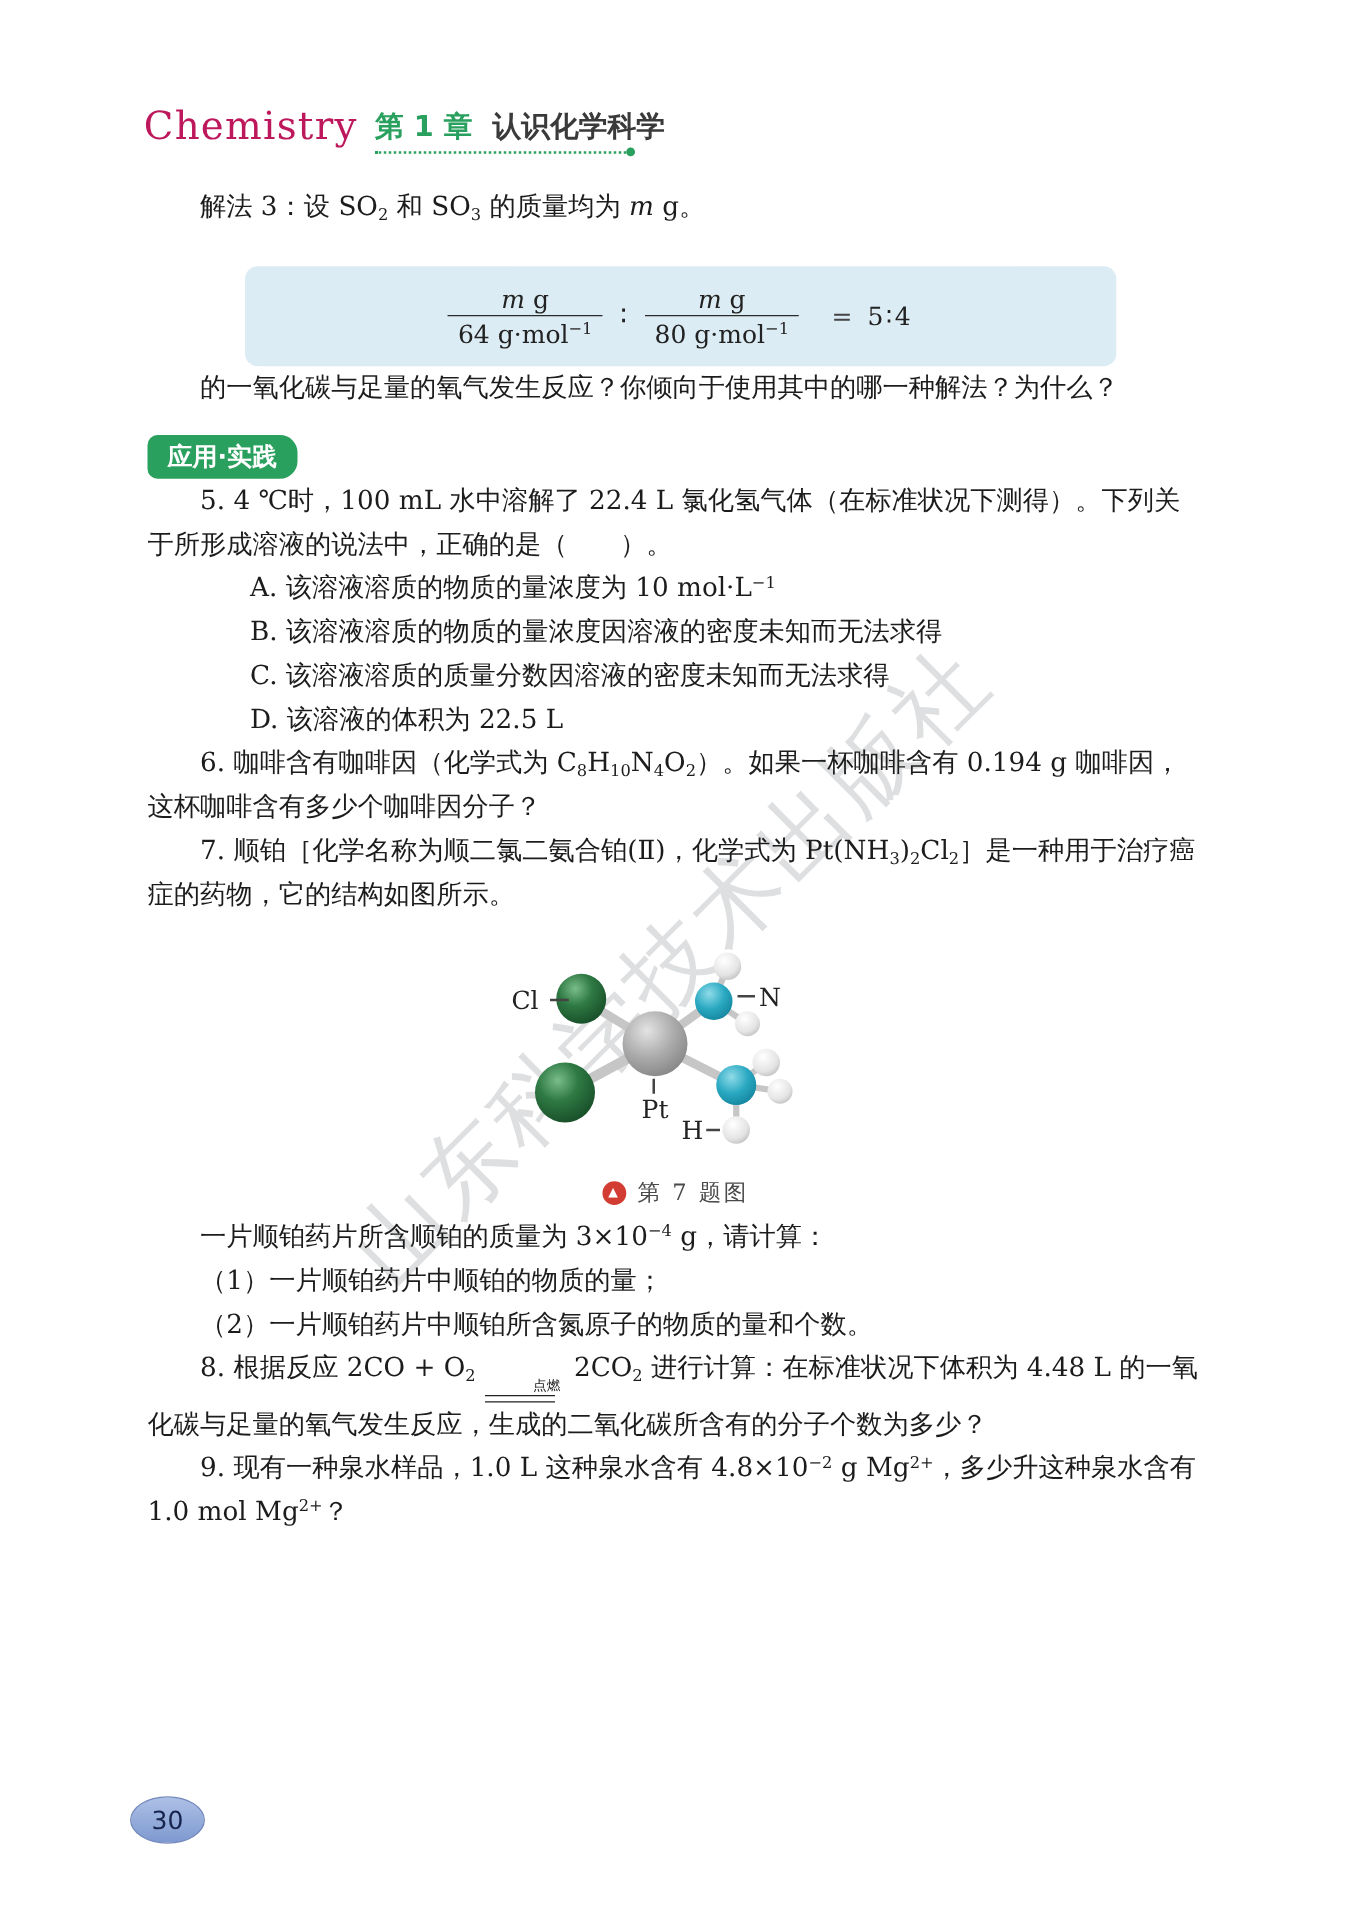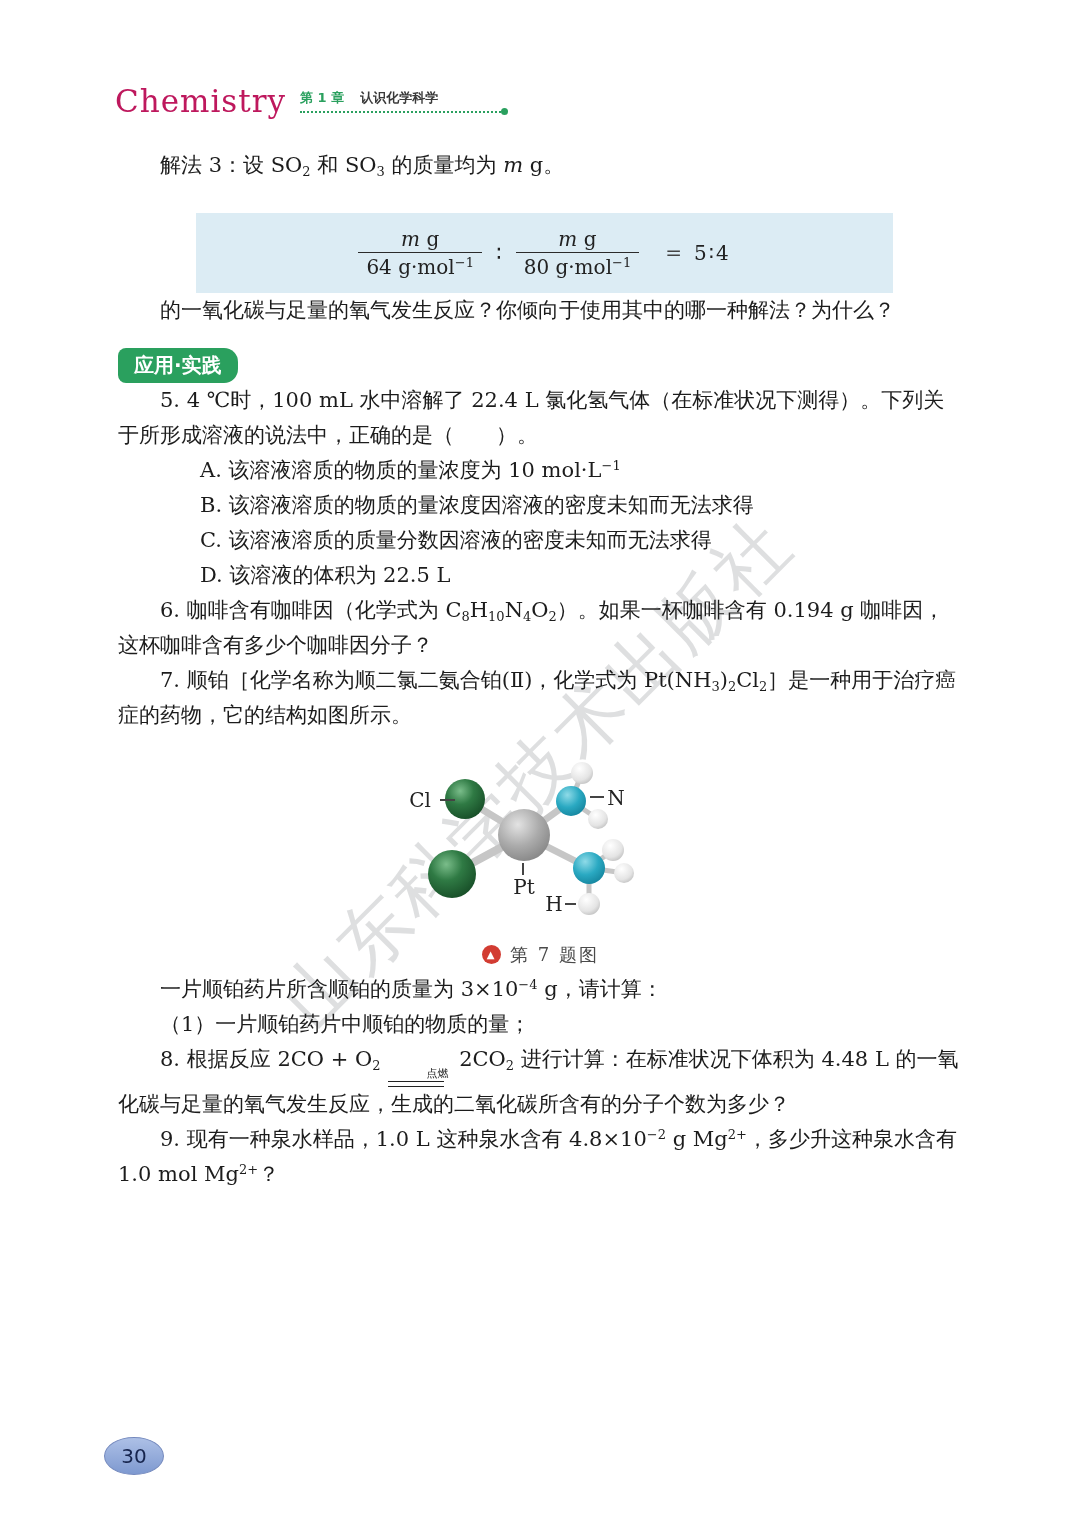--- a/index.html
+++ b/index.html
@@ -7,36 +7,36 @@
         font-family:"DejaVu Serif","Liberation Serif",serif;color:#1c1c1c;}
   
   .watermark{position:absolute;left:537px;top:772px;
              transform:translate(-50%,-50%) rotate(-45deg);
              font-size:72px;letter-spacing:4px;white-space:nowrap;
              color:#6b7075;opacity:.22;z-index:0;pointer-events:none;}
   
   .header{position:absolute;top:84px;left:115px;z-index:2;display:flex;align-items:flex-start;}
   .logo{font-size:31px;color:#be185d;letter-spacing:1px;line-height:1.1;}
   .chapter{margin-left:14px;padding-top:7px;font-family:"DejaVu Sans","Liberation Sans",sans-serif;}
-  .chapter-line1{display:flex;align-items:center;gap:16px;font-weight:bold;font-size:13px;line-height:1;}
+  .chapter-line1{display:flex;align-items:center;gap:16px;font-weight:bold;font-size:23px;line-height:1;}
   .chapter-label{color:#2aa05e;}
   .chapter-title{color:#3a3a3a;}
   .dotline{margin-top:7px;width:205px;border-bottom:2px dotted #2aa05e;position:relative;height:0;}
   .end-dot{position:absolute;right:-3px;top:-3px;width:7px;height:7px;border-radius:50%;background:#2aa05e;}
   
   .content{position:absolute;left:118px;top:148px;width:845px;z-index:1;
            font-size:21px;line-height:35px;}
   .content p{margin:0;}
   .indent{text-indent:2em;}
   sub{font-size:13px;vertical-align:-4px;line-height:0;}
   sup{font-size:13px;vertical-align:7px;line-height:0;}
   i{font-style:italic;}
   
   .formula-box{margin:30px 0 0 78px;width:697px;height:80px;background:#dcecf4;
-               border-radius:0;display:flex;align-items:center;justify-content:center;
+               border-radius:10px;display:flex;align-items:center;justify-content:center;
                gap:12px;font-size:20px;color:#222;}
   .frac{display:inline-flex;flex-direction:column;align-items:center;line-height:1.3;}
   .frac-num{padding:0 6px;}
   .frac-den{border-top:1.5px solid #2b2b2b;padding:1px 8px 0;}
   .fx-colon{font-size:22px;padding:0 2px;}
   .fx-eq{margin-left:14px;color:#444;}
   .fx-ratio{letter-spacing:2px;}
   .reflection{margin-top:32px;}
   
   .badge-row{margin-top:20px;}
@@ -189,20 +189,21 @@
         <text x="178" y="164" text-anchor="middle" class="mol-label">H</text>
       </svg>
       <div class="figcaption">
         <span class="cap-icon">▲</span>
         <span>第 7 题图</span>
       </div>
     </div>
 
     <p class="indent calc-intro">一片顺铂药片所含顺铂的质量为 3×10<sup>−4</sup> g，请计算：</p>
     <p class="indent">（1）一片顺铂药片中顺铂的物质的量；</p>
+    <p class="indent">（2）一片顺铂药片中顺铂所含氮原子的物质的量和个数。</p>
 
     <p class="indent q8">8. 根据反应 2CO + O<sub>2</sub><span class="rxn">
           <span class="rxn-cond">点燃</span>
           <span class="rxn-line"></span>
         </span> 2CO<sub>2</sub> 进行计算：在标准状况下体积为 4.48 L 的一氧化碳与足量的氧气发生反应，生成的二氧化碳所含有的分子个数为多少？</p>
     <p class="indent q9">9. 现有一种泉水样品，1.0 L 这种泉水含有 4.8×10<sup>−2</sup> g  Mg<sup>2+</sup>，多少升这种泉水含有 1.0 mol  Mg<sup>2+</sup>？</p>
 
   </div>
 
   <div class="page-num">

